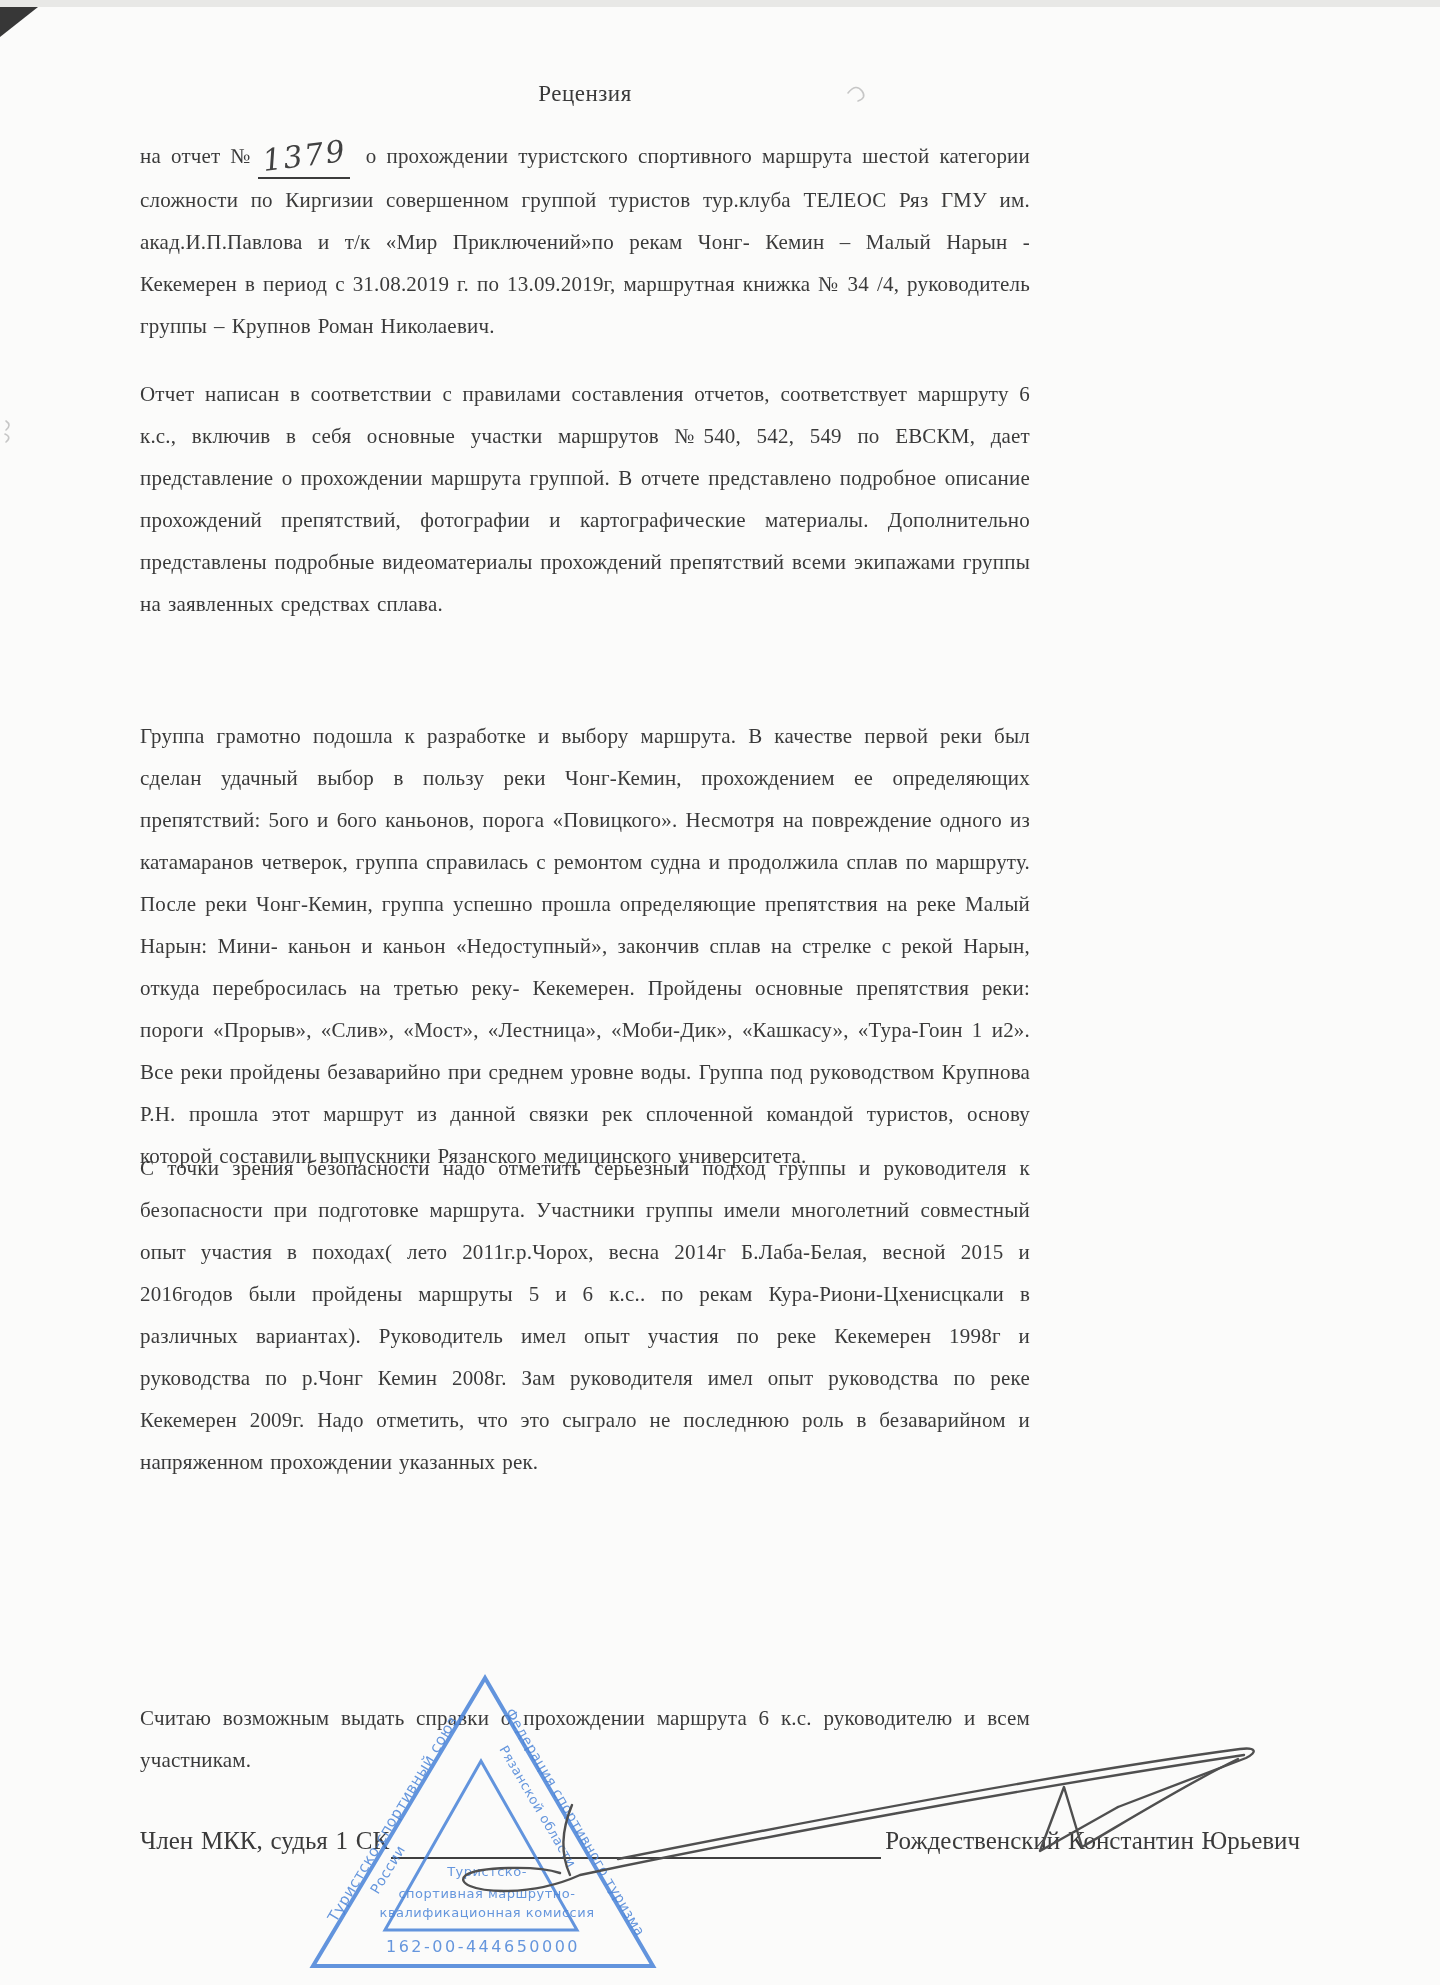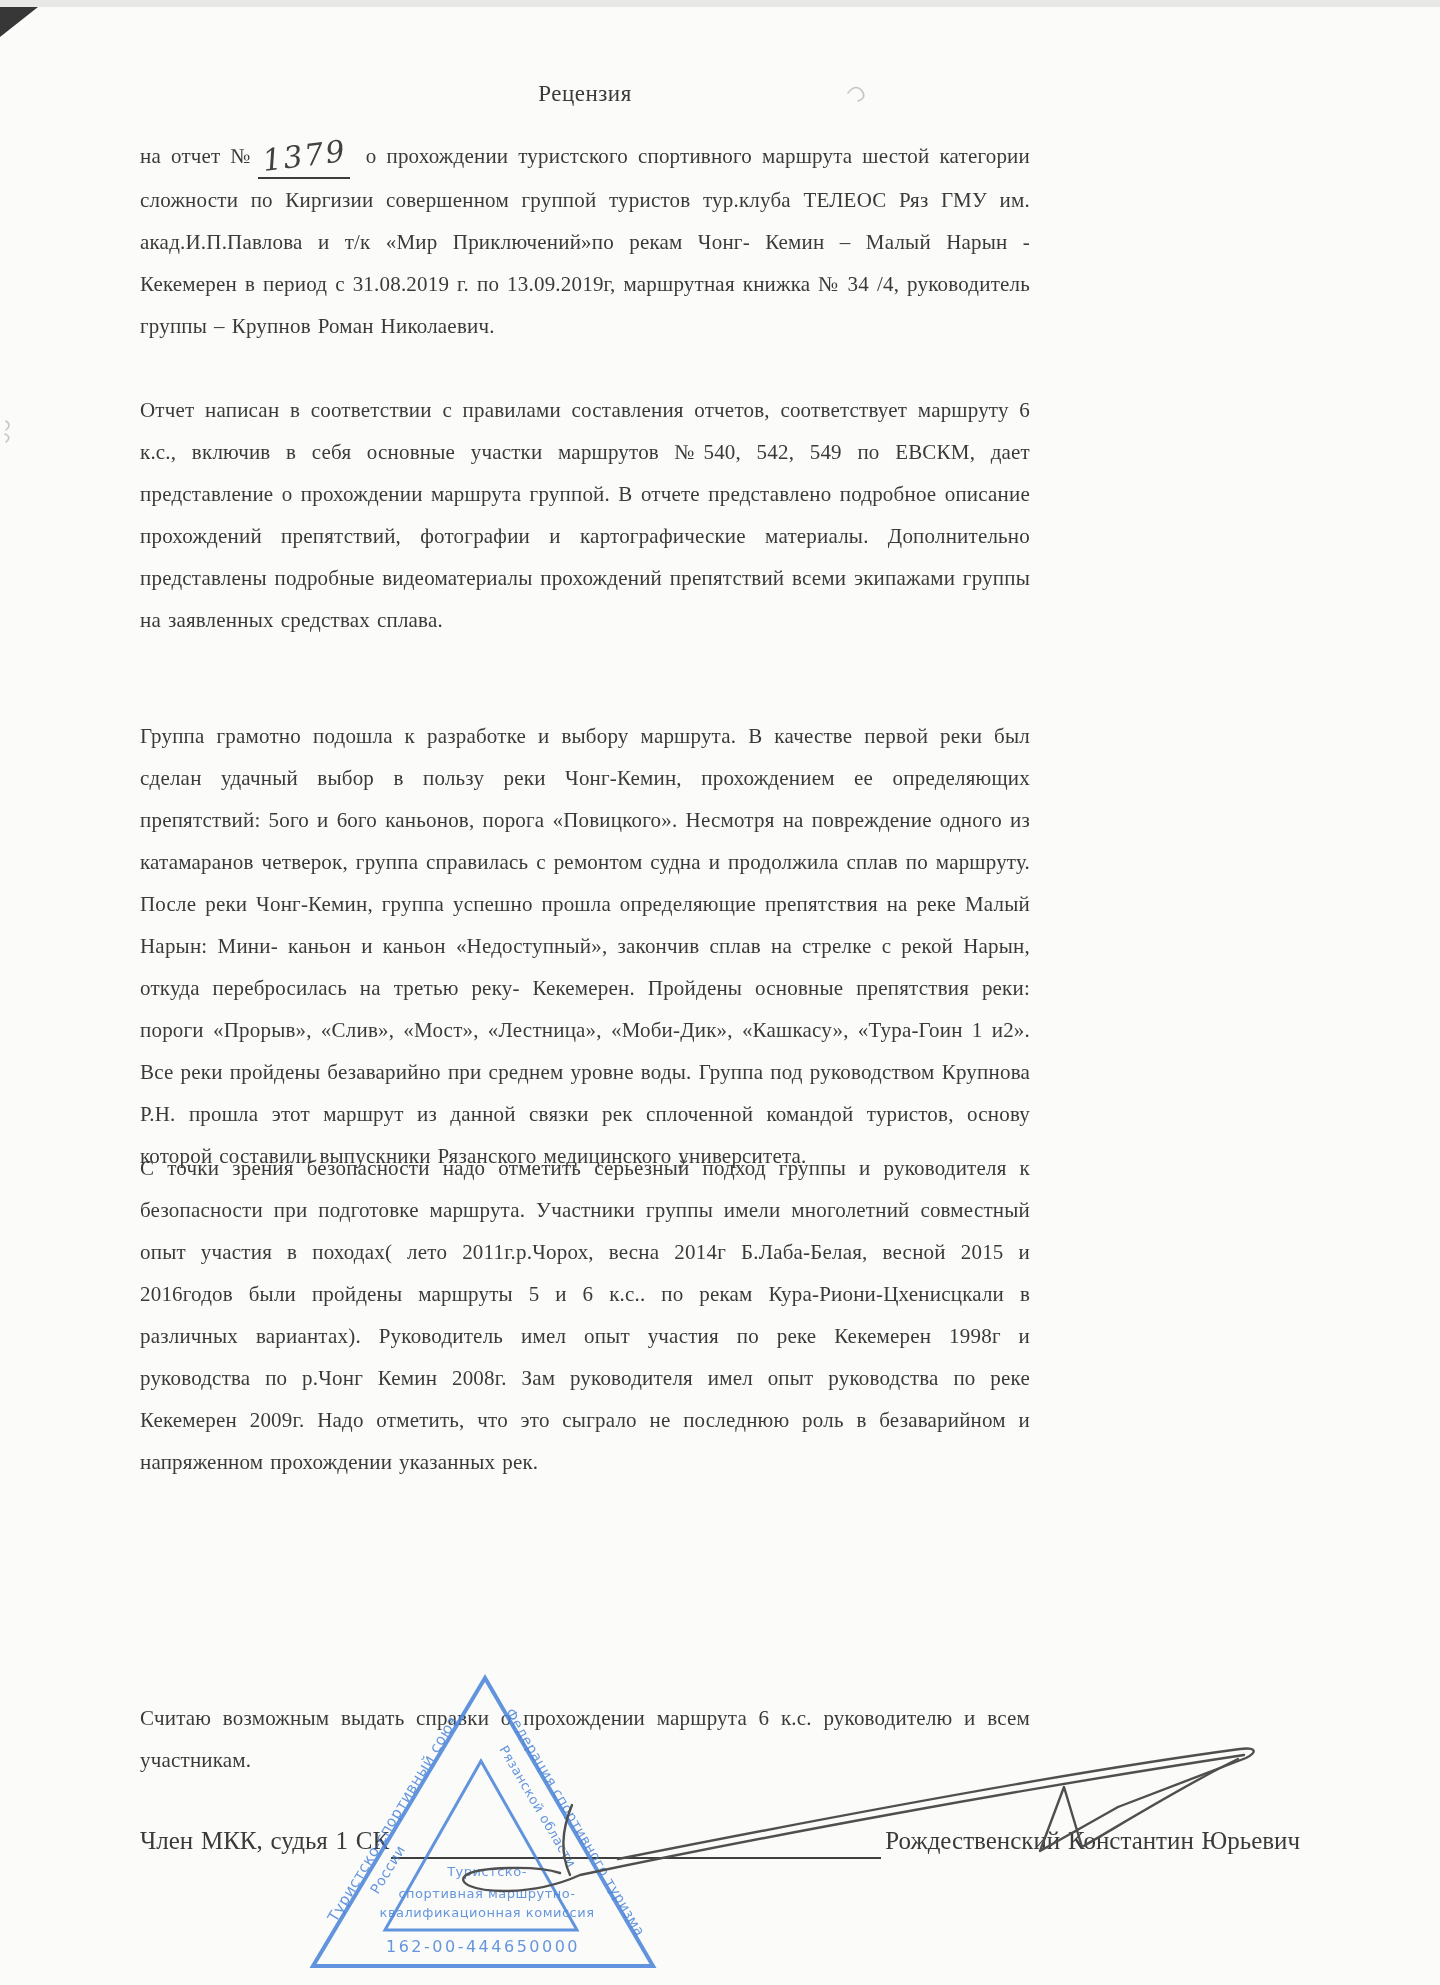--- a/index.html
+++ b/index.html
@@ -14,21 +14,21 @@
   }
   .block{
     position:absolute;left:140px;width:890px;
     font-size:21px;line-height:42px;
     text-align:justify;word-spacing:1.5px;letter-spacing:.2px;
   }
   .doc-title{
     position:absolute;left:140px;width:890px;top:74px;
     font-size:23px;text-align:center;letter-spacing:.5px;
   }
-  .p1{top:128px;} .p2{top:382px;} .p3{top:708px;}
+  .p1{top:128px;} .p2{top:366px;} .p3{top:708px;}
   .p4{top:1140px;} .p5{top:1538px;} .p6{top:1690px;}
   .num-blank{
     display:inline-block;width:92px;margin:0 16px 0 4px;
     border-bottom:2px solid #3c3c3c;text-align:center;vertical-align:baseline;
   }
   .handwritten{
     display:inline-block;
     font-family:"DejaVu Serif",serif;font-style:italic;
     font-size:30px;line-height:30px;color:#414141;letter-spacing:2px;
     transform:rotate(-7deg) translateY(3px);

